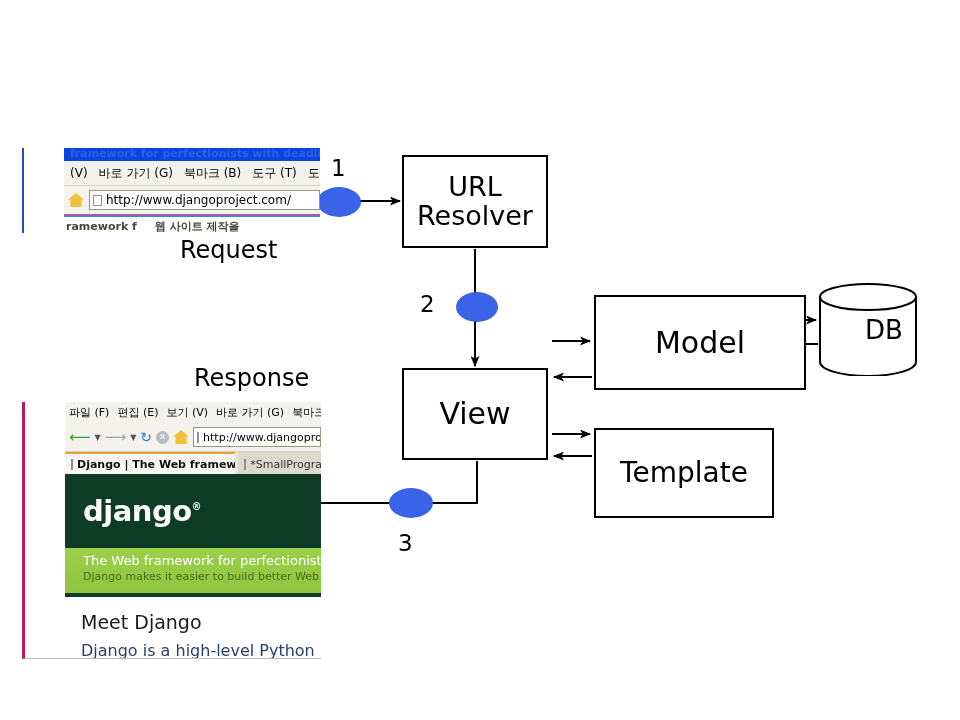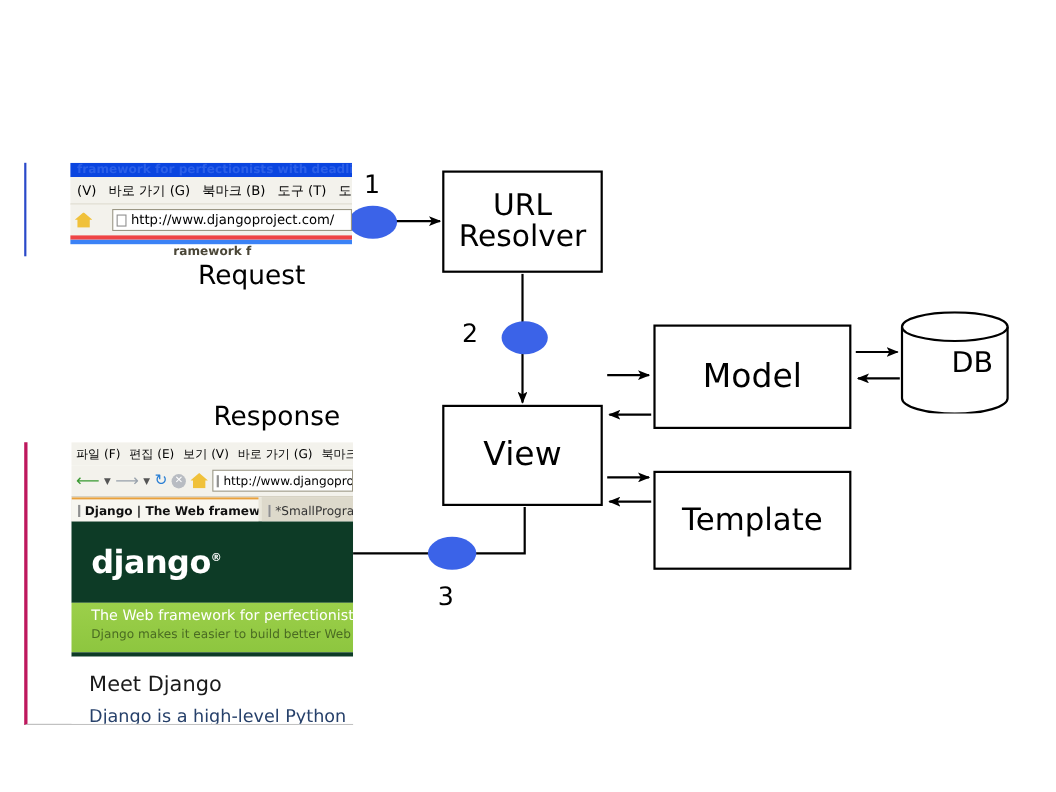--- a/index.html
+++ b/index.html
@@ -46,21 +46,21 @@
     left: 402px; top: 155px; width: 146px; height: 93px;
     font-size: 27px;
     flex-direction: column;
   }
   #box-url-resolver .ln { display: block; }
   #box-view {
     left: 402px; top: 368px; width: 146px; height: 92px;
     font-size: 30px;
   }
   #box-model {
-    left: 594px; top: 295px; width: 180px; height: 95px;
+    left: 594px; top: 295px; width: 212px; height: 95px;
     font-size: 30px;
   }
   #box-template {
     left: 594px; top: 428px; width: 180px; height: 90px;
     font-size: 28px;
   }
 
   
   #db-cylinder {
     position: absolute;
@@ -134,22 +134,22 @@
     font-size: 12px;
     color: #000;
     white-space: nowrap;
   }
   #browser-request .addr-strip {
     height: 28px;
     background: #f3f2ec;
     display: flex;
     align-items: center;
     padding-left: 4px;
-    gap: 18px;
-    border-bottom: 4px solid #ef4444;
+    gap: 5px;
+    border-bottom: 1px solid #ef4444;
   }
   #browser-request .addr-field {
     flex: 1;
     height: 18px;
     background: #ffffff;
     border: 1px solid #9a9684;
     display: flex;
     align-items: center;
     gap: 4px;
     padding-left: 3px;
@@ -163,22 +163,21 @@
     background: #ffffff;
     display: flex;
     align-items: center;
     gap: 18px;
     padding-left: 2px;
     font-size: 11px;
     font-weight: bold;
     color: #4a4637;
     white-space: nowrap;
     overflow: hidden;
-    border-top: 4px solid #3b82f6;
-    flex-direction: column;
+    border-top: 2px solid #3b82f6;
   }
 
   
   #browser-response {
     left: 22px; top: 402px; width: 256px; height: 256px;
     border-left: 3px solid #be185d;
     border-bottom: 1px solid #bbb;
   }
   #browser-response .menu-strip {
     height: 21px;

